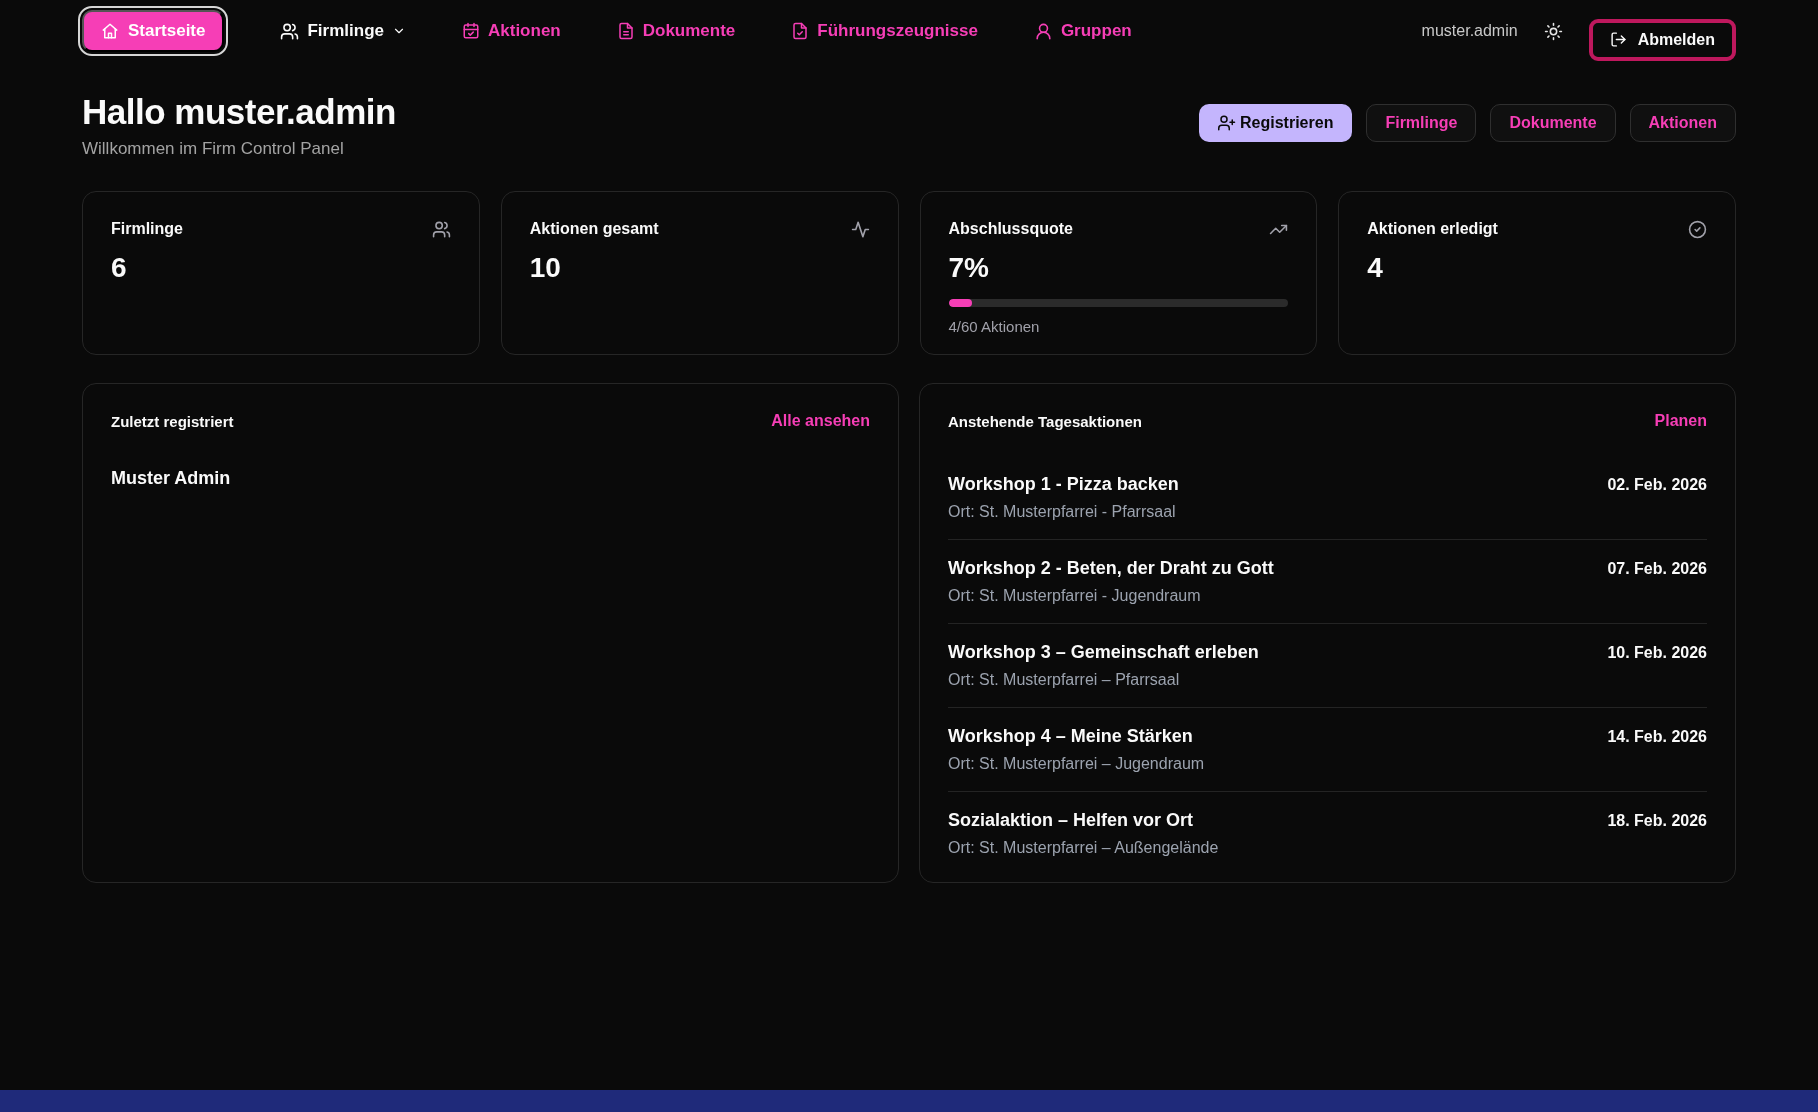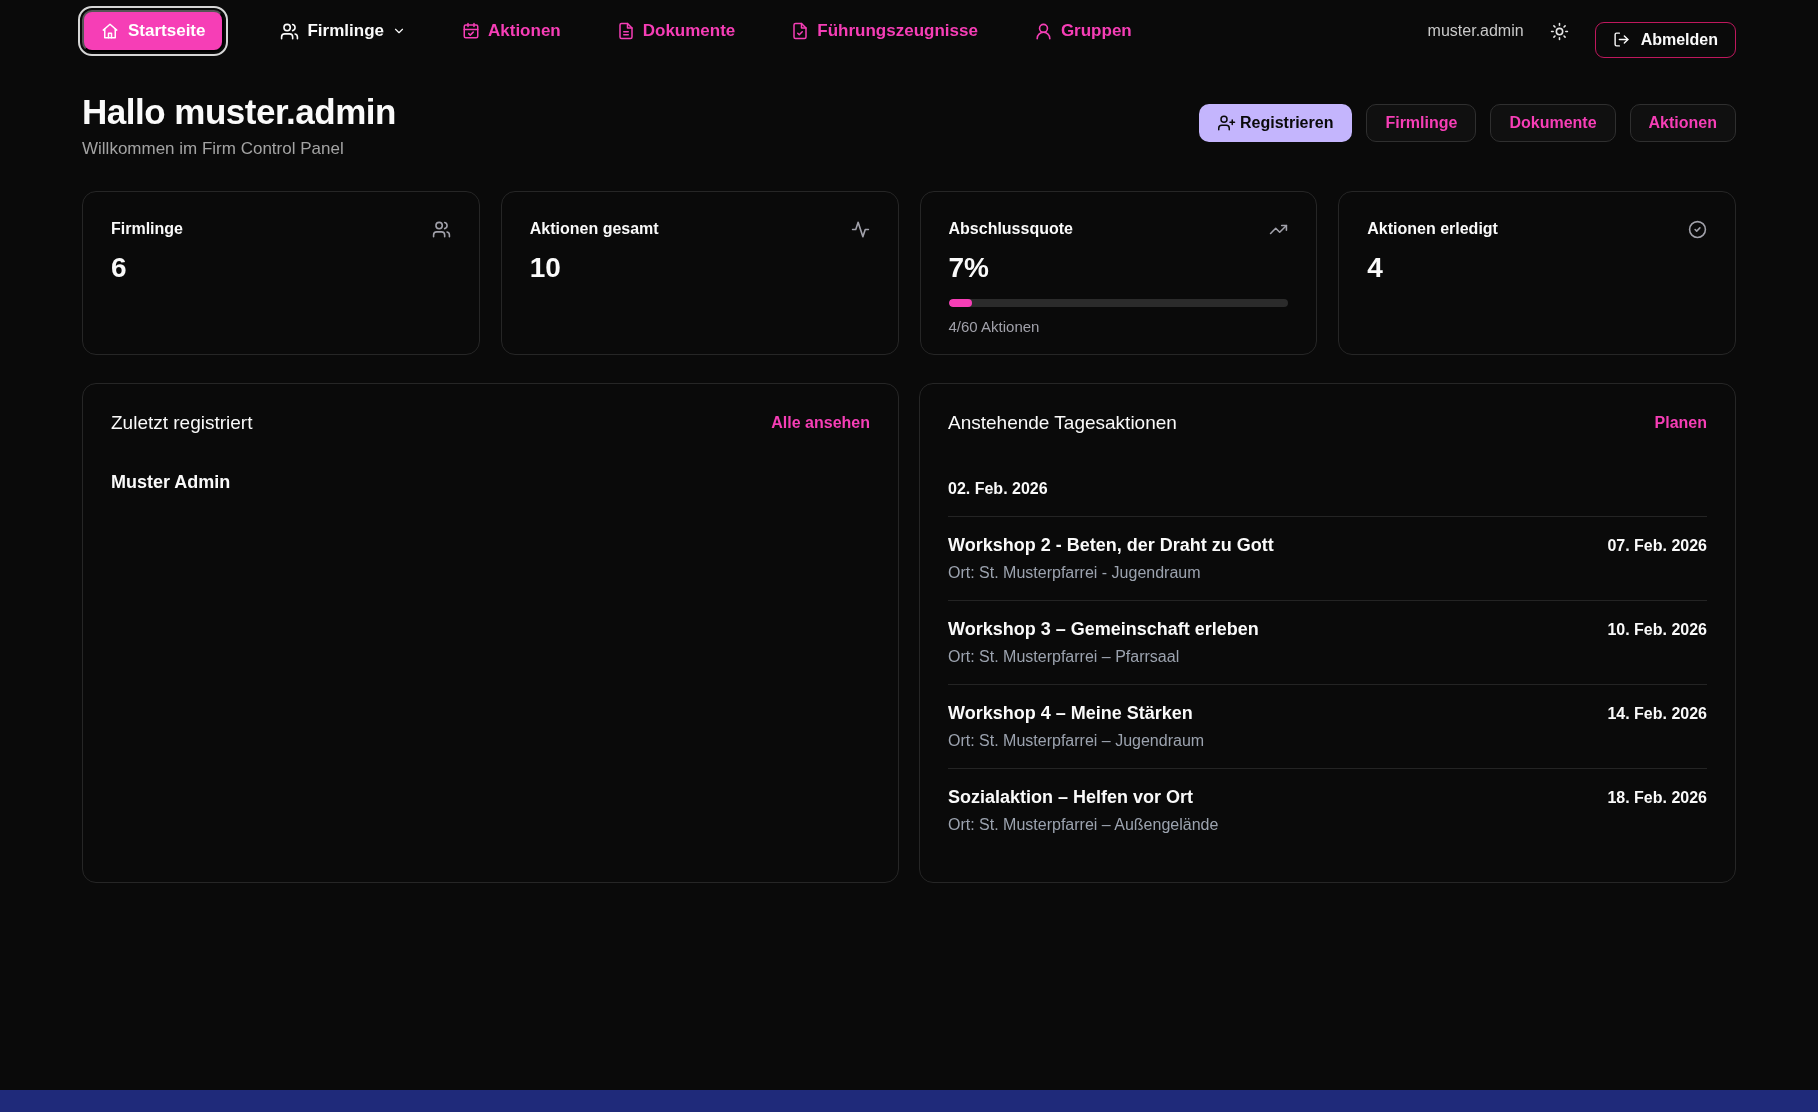--- a/index.html
+++ b/index.html
@@ -40,21 +40,21 @@
     background: none; border: none;
   }
   .nav-item.white { color: #fafafa; }
   .nav-item.pink { color: #f63eb6; }
   .nav-right { display: flex; align-items: center; gap: 22px; }
   .nav-user { color: #c9c9c9; font-size: 16px; }
   .icon-btn { background: none; border: none; color: #e5e5e5; cursor: pointer; padding: 4px; }
   .logout-btn {
     display: flex; align-items: center; gap: 11px;
     background: transparent;
-    border: 1px solid #be185d;
+    border: 4px solid #be185d;
     border-radius: 9px;
     color: #fafafa;
     font-size: 16px; font-weight: 600;
     padding: 8px 17px;
     cursor: pointer;
     margin-top: 17px;
   }
 
   
   .main { padding: 30px 82px 0 82px; }
@@ -112,21 +112,21 @@
   .panel {
     flex: 1;
     height: 500px;
     border: 1px solid #262626;
     border-radius: 14px;
     padding: 28px;
     background: #0a0a0a;
     overflow: hidden;
   }
   .panel-head { display: flex; justify-content: space-between; align-items: center; }
-  .panel-title { font-size: 19px; font-weight: 400; }
+  .panel-title { font-size: 15px; font-weight: 700; }
   .panel-link {
     background: none; border: none;
     color: #f63eb6; font-size: 16px; font-weight: 700;
     font-family: "Liberation Sans", sans-serif;
     cursor: pointer;
   }
   .reg-item { margin-top: 38px; }
   .reg-name { font-size: 18px; font-weight: 600; }
   .reg-group { margin-top: 7px; font-size: 16px; color: #a1a1aa; }
 
@@ -351,20 +351,24 @@
     </section>
 
     <section class="panel">
       <div class="panel-head">
         <h2 class="panel-title">Anstehende Tagesaktionen</h2>
         <button class="panel-link">Planen</button>
       </div>
       <div class="event-list">
 
           <div class="event-item">
+            <div>
+              <div class="event-title">Workshop 1 - Pizza backen</div>
+              <div class="event-location">Ort: St. Musterpfarrei - Pfarrsaal</div>
+            </div>
             <div class="event-date">02. Feb. 2026</div>
           </div>
 
           <div class="event-item">
             <div>
               <div class="event-title">Workshop 2 - Beten, der Draht zu Gott</div>
               <div class="event-location">Ort: St. Musterpfarrei - Jugendraum</div>
             </div>
             <div class="event-date">07. Feb. 2026</div>
           </div>

